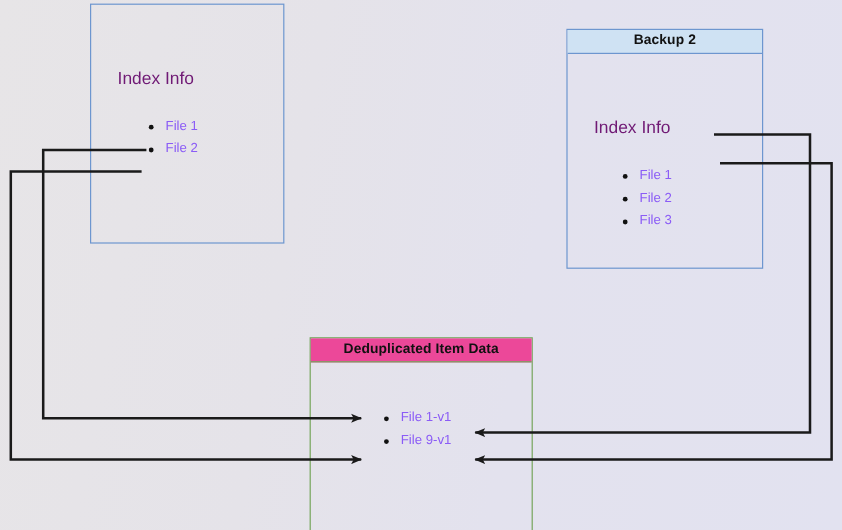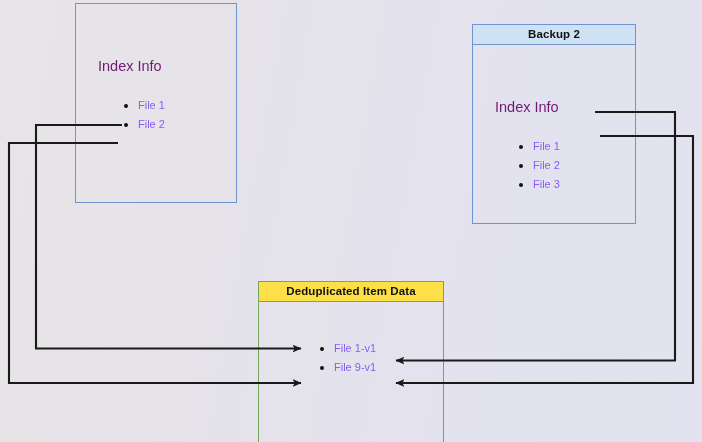--- a/index.html
+++ b/index.html
@@ -41,21 +41,21 @@
   }
   .box-body {
     position: relative;
     height: calc(100% - 21px);
   }
 
   .box.green {
     border-color: #76a65c;
   }
   .box.green > .box-header {
-    background: #fde047;
+    background: #ec4899;
     border-bottom-color: #76a65c;
   }
 
   .caption {
     position: absolute;
     font-size: 14.5px;
     color: #701a75;
     white-space: nowrap;
   }
 

